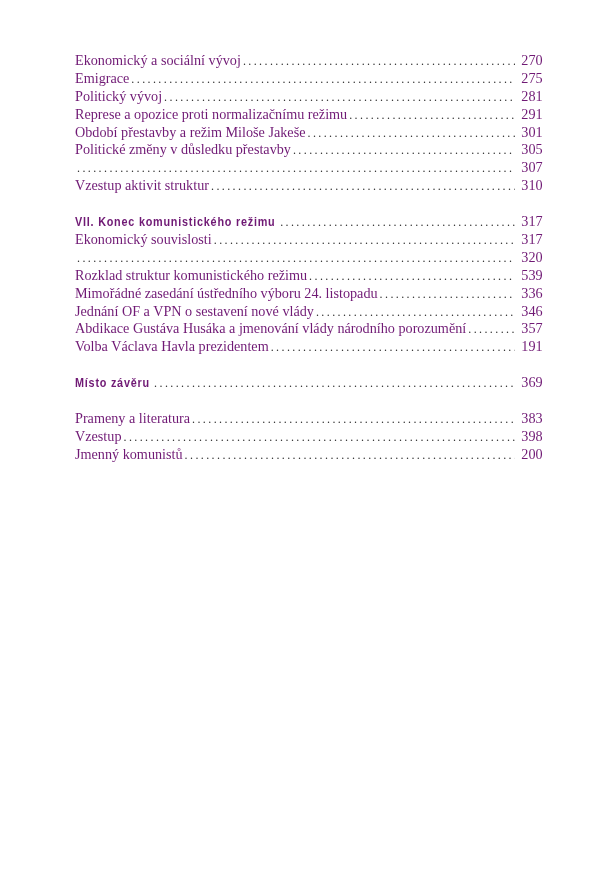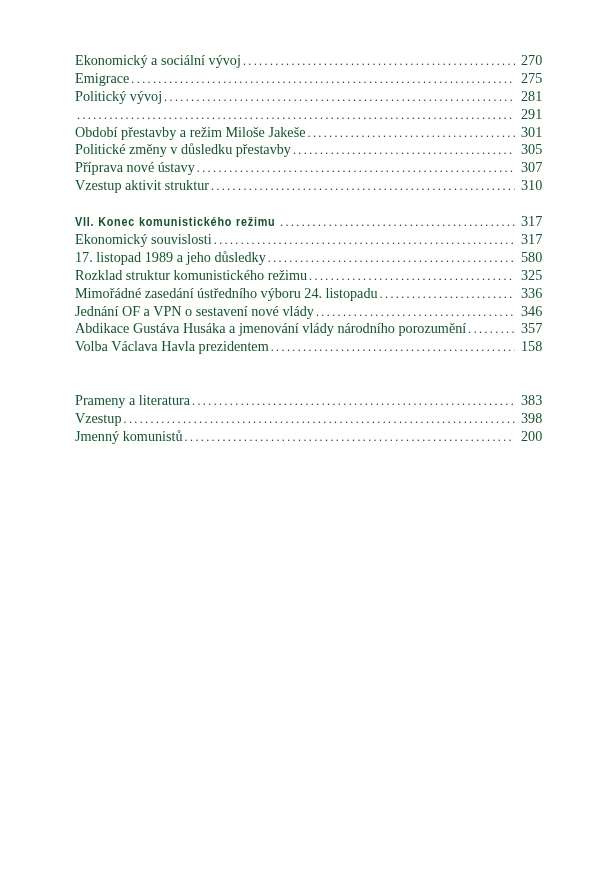--- a/index.html
+++ b/index.html
@@ -4,21 +4,21 @@
   <style>
     html, body { margin: 0; padding: 0; background: #ffffff; }
     body { width: 600px; height: 873px; position: relative; overflow: hidden; }
     .page {
       position: absolute;
       left: 75px;
       top: 52px;
       width: 468px;
       font-family: "Liberation Serif", serif;
       font-size: 14.2px;
-      color: #14532d;
+      color: #701a75;
     }
     .row {
       display: flex;
       align-items: baseline;
       height: 17.9px;
       line-height: 17.9px;
       white-space: nowrap;
     }
     .row .title { flex: 0 0 auto; }
     .row .leader {
@@ -27,21 +27,21 @@
       margin: 0 6px 0 2px;
       letter-spacing: 3.2px;
       color: #333;
       font-size: 12px;
     }
     .row .leader::before {
       content: ". . . . . . . . . . . . . . . . . . . . . . . . . . . . . . . . . . . . . . . . . . . . . . . . . . . . . . . . . . . . . . . . . . . . . . . . . . . . . . . . . . . . . . . . . . . . . . . . . . . .";
       letter-spacing: 0;
       word-spacing: -0.6px;
     }
-    .row .page-num { flex: 0 0 auto; text-align: left; min-width: 22px; }
+    .row .page-num { flex: 0 0 auto; text-align: center; min-width: 22px; }
     .row.chapter .title {
       font-family: "Liberation Sans", sans-serif;
       font-weight: bold;
       font-size: 12.6px;
       letter-spacing: 0.9px;
       transform: scaleX(0.86);
       transform-origin: left center;
       margin-right: -30px;
     }
     .row.chapter.short .title { margin-right: -10px; }
@@ -61,35 +61,35 @@
       <span class="title">Emigrace</span>
       <span class="leader"></span>
       <span class="page-num">275</span>
     </div>
   <div class="row">
       <span class="title">Politický vývoj</span>
       <span class="leader"></span>
       <span class="page-num">281</span>
     </div>
   <div class="row">
+      <span class="title">Represe a opozice proti normalizačnímu režimu</span>
       <span class="leader"></span>
       <span class="page-num">291</span>
     </div>
   <div class="row">
       <span class="title">Období přestavby a režim Miloše Jakeše</span>
       <span class="leader"></span>
       <span class="page-num">301</span>
     </div>
   <div class="row">
       <span class="title">Politické změny v důsledku přestavby</span>
       <span class="leader"></span>
       <span class="page-num">305</span>
     </div>
   <div class="row">
-      <span class="title">Příprava nové ústavy</span>
       <span class="leader"></span>
       <span class="page-num">307</span>
     </div>
   <div class="row">
       <span class="title">Vzestup aktivit struktur</span>
       <span class="leader"></span>
       <span class="page-num">310</span>
     </div>
 
   <div class="gap"></div>
@@ -99,52 +99,56 @@
       <span class="leader"></span>
       <span class="page-num">317</span>
     </div>
 
   <div class="row">
       <span class="title">Ekonomický souvislosti</span>
       <span class="leader"></span>
       <span class="page-num">317</span>
     </div>
   <div class="row">
-      <span class="title">17. listopad 1989 a jeho důsledky</span>
       <span class="leader"></span>
-      <span class="page-num">580</span>
+      <span class="page-num">320</span>
     </div>
   <div class="row">
       <span class="title">Rozklad struktur komunistického režimu</span>
       <span class="leader"></span>
-      <span class="page-num">325</span>
+      <span class="page-num">539</span>
     </div>
   <div class="row">
       <span class="title">Mimořádné zasedání ústředního výboru 24. listopadu</span>
       <span class="leader"></span>
       <span class="page-num">336</span>
     </div>
   <div class="row">
       <span class="title">Jednání OF a VPN o sestavení nové vlády</span>
       <span class="leader"></span>
       <span class="page-num">346</span>
     </div>
   <div class="row">
       <span class="title">Abdikace Gustáva Husáka a jmenování vlády národního porozumění</span>
       <span class="leader"></span>
       <span class="page-num">357</span>
     </div>
   <div class="row">
       <span class="title">Volba Václava Havla prezidentem</span>
       <span class="leader"></span>
-      <span class="page-num">158</span>
+      <span class="page-num">191</span>
     </div>
 
   <div class="gap"></div>
 
+  <div class="row chapter short">
+      <span class="title">Místo závěru</span>
+      <span class="leader"></span>
+      <span class="page-num">369</span>
+    </div>
 
   <div class="gap"></div>
 
   <div class="row">
       <span class="title">Prameny a literatura</span>
       <span class="leader"></span>
       <span class="page-num">383</span>
     </div>
   <div class="row">
       <span class="title">Vzestup</span>

